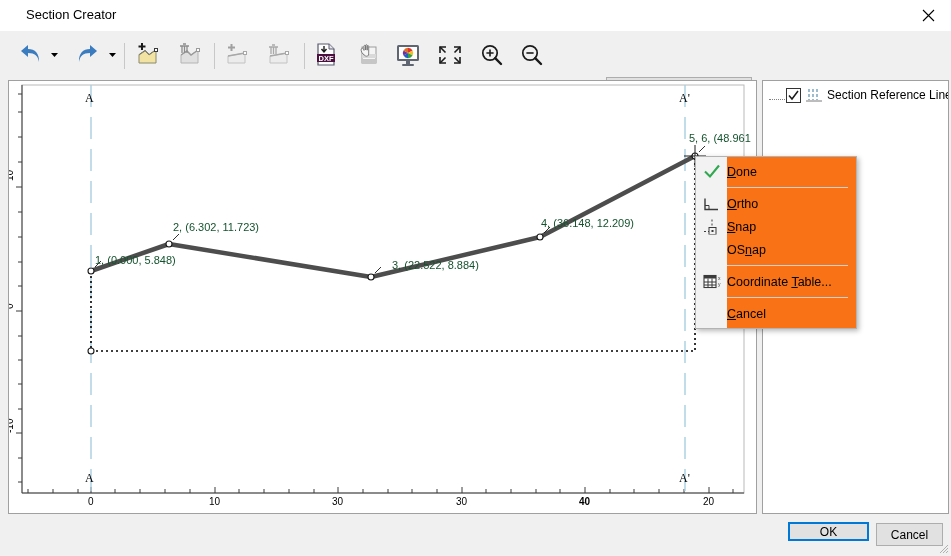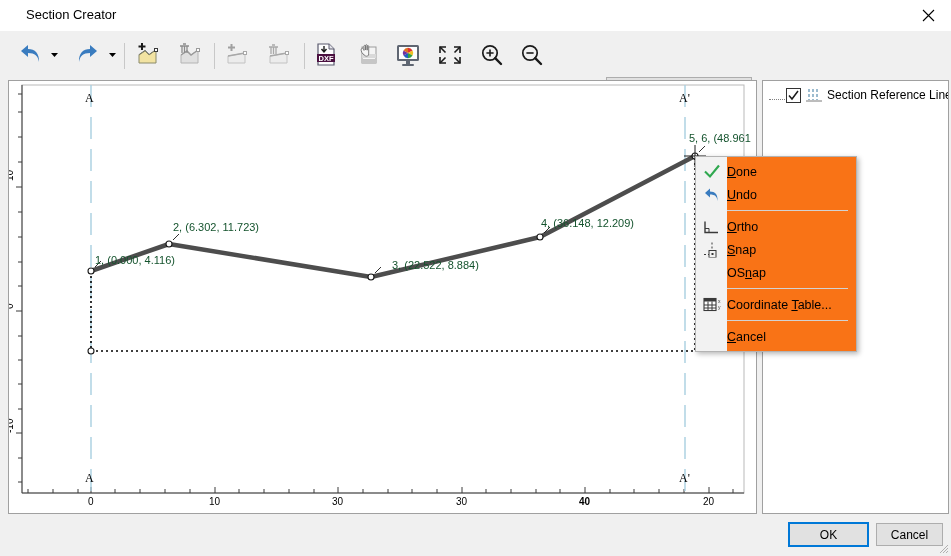--- a/index.html
+++ b/index.html
@@ -37,21 +37,21 @@
   .rightpanel{position:absolute;left:762px;top:80px;width:185px;height:432px;
     background:#ffffff;border:1px solid #a0a0a0;overflow:hidden;}
   .tree-row{position:absolute;left:6px;top:4px;display:flex;align-items:center;height:20px;}
   .tree-dots{width:16px;height:1px;border-top:1px dotted #808080;margin-right:1px;margin-top:9px;}
   .chk{width:13px;height:13px;border:1px solid #333;background:#fff;position:relative;flex:none;}
   .chk svg{position:absolute;left:1px;top:1px;}
   .srl-icon{width:16px;height:15px;margin-left:5px;margin-right:5px;flex:none;}
   .tree-label{font-size:12px;color:#000;white-space:nowrap;}
 
   
-  .okbtn{position:absolute;left:789px;top:523px;width:79px;height:23px;
+  .okbtn{position:absolute;left:789px;top:523px;width:79px;height:17px;
     background:#e1e1e1;border:1px solid #0078d7;outline:1px solid #0078d7;outline-offset:0px;
     font-family:"Liberation Sans",sans-serif;font-size:12px;color:#000;padding:0;cursor:default;}
   .cancelbtn{position:absolute;left:876px;top:523px;width:67px;height:23px;
     background:#e1e1e1;border:1px solid #adadad;
     font-family:"Liberation Sans",sans-serif;font-size:12px;color:#000;padding:0;cursor:default;}
   .grip{position:absolute;right:2px;bottom:2px;width:12px;height:12px;}
 
   
   .ctxmenu{position:absolute;left:695px;top:156px;width:160px;
     background:#f97316;border:1px solid #b3b3b3;
@@ -313,21 +313,21 @@
           <line x1="686" y1="64" x2="686" y2="86"></line>
           <line x1="675" y1="75" x2="697" y2="75"></line>
         </g>
       </svg>
 
       <div class="sec-letter" style="left:76px;top:10px;">A</div>
       <div class="sec-letter" style="left:670px;top:10px;">A'</div>
       <div class="sec-letter" style="left:76px;top:390px;">A</div>
       <div class="sec-letter" style="left:670px;top:390px;">A'</div>
 
-      <div class="pt-label" style="left:86px;top:173px;">1, (0.000, 4.116)</div>
+      <div class="pt-label" style="left:86px;top:173px;">1, (0.000, 5.848)</div>
       <div class="pt-label" style="left:164px;top:140px;">2, (6.302, 11.723)</div>
       <div class="pt-label" style="left:363px;top:178px;margin-left:20px;">3, (22.522, 8.884)</div>
       <div class="pt-label" style="left:532px;top:136px;">4, (36.148, 12.209)</div>
       <div class="pt-label" style="left:680px;top:51px;">5, 6, (48.961</div>
 
       <div class="ax-label" style="left:79px;top:415px;">0</div>
       <div class="ax-label" style="left:200px;top:415px;">10</div>
       <div class="ax-label" style="left:323px;top:415px;">30</div>
       <div class="ax-label" style="left:447px;top:415px;">30</div>
       <div class="ax-label" style="left:570px;top:415px;font-weight:bold;">40</div>
@@ -366,28 +366,20 @@
 
     <div class="mi">
       <span class="micon">
         <svg width="16" height="14" viewBox="0 0 16 14">
           <path d="M1 7 L6 12 L15 1" stroke="#2fa84f" stroke-width="2.1" fill="none"></path>
         </svg>
       </span>
       <span class="mlabel"><u>D</u>one</span>
     </div>
 
-    <div class="mi">
-      <span class="micon">
-        <svg width="17" height="15" viewBox="0 0 17 15">
-          <path d="M7 4 L7 1 L2 5.5 L7 10 L7 7 C12 7 14 9 14.5 13.5 C15 6.8 12 4 7 4 Z" fill="#3a7cbf"></path>
-        </svg>
-      </span>
-      <span class="mlabel"><u>U</u>ndo</span>
-    </div>
 
     <div class="msep"></div>
 
     <div class="mi">
       <span class="micon">
         <svg width="17" height="15" viewBox="0 0 17 15">
           <path d="M2 2 L2 13 L15 13" stroke="#3a3a3a" stroke-width="1.4" fill="none"></path>
           <path d="M2 9 L6 9 L6 13" stroke="#3a3a3a" stroke-width="1" fill="none"></path>
         </svg>
       </span>

